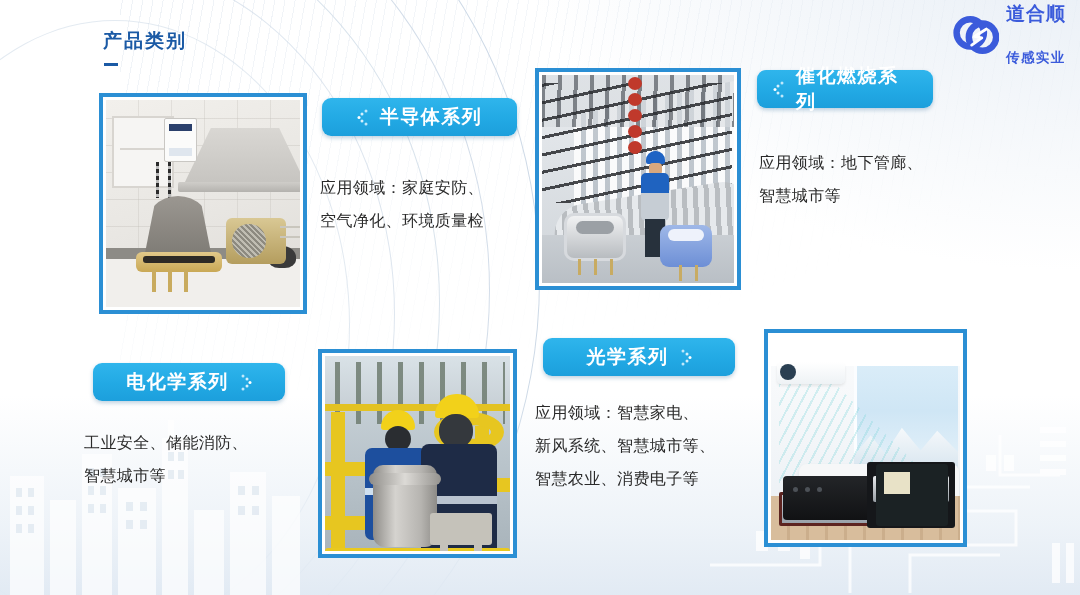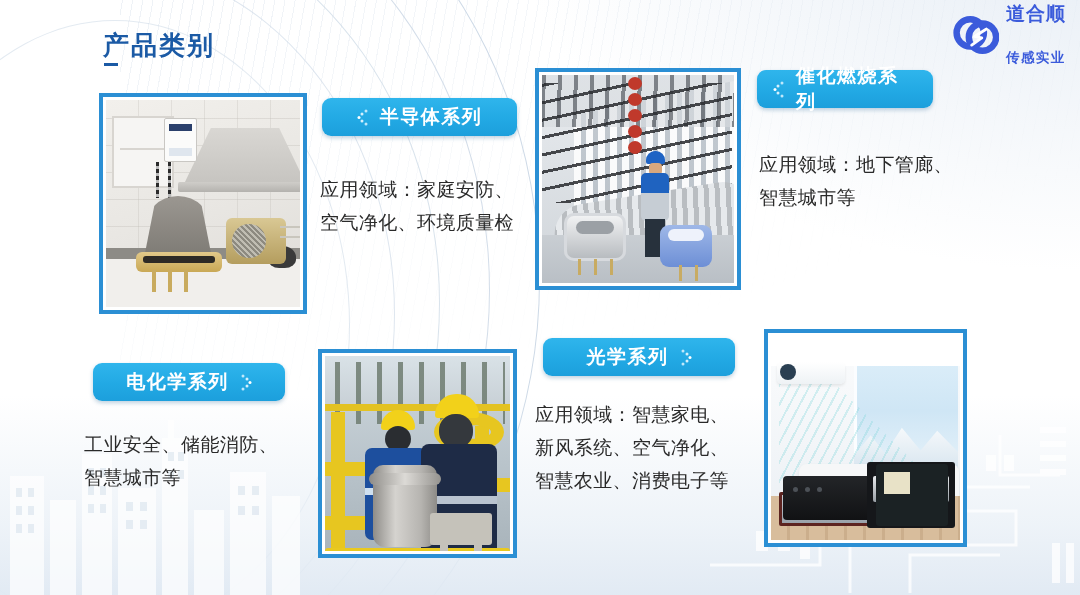--- a/index.html
+++ b/index.html
@@ -58,21 +58,21 @@
     background: linear-gradient(180deg, rgba(255,255,255,0) 0%, rgba(232,239,246,.75) 65%, rgba(224,233,243,.95) 100%);
   }
 
   
   .bg-city { left: 0; bottom: 0; width: 330px; height: 215px; opacity: .75; }
   .bg-city-r { right: 0; bottom: 0; width: 380px; height: 180px; opacity: .8; }
 
   
   .page-title {
     position: absolute; left: 103px; top: 28px;
-    font-size: 26px; font-weight: bold; letter-spacing: 2px;
+    font-size: 19px; font-weight: bold; letter-spacing: 2px;
     color: #1b5aa5;
   }
   .title-underline {
     position: absolute; left: 104px; top: 63px;
     width: 14px; height: 3px; background: #1b5aa5;
   }
 
   .logo-wrap {
     position: absolute; right: 14px; top: 4px;
     display: flex; align-items: center; gap: 7px;
@@ -107,24 +107,25 @@
     padding: 0 16px;
     color: #ffffff;
     font-size: 19px; font-weight: bold; letter-spacing: 1.5px;
   }
   .badge .chev { display: flex; align-items: center; }
   .badge .chev svg { display: block; }
 
   
   .desc {
     position: absolute;
-    font-size: 19px;
+    font-size: 16px;
     line-height: 33px;
     color: #2a2a2a;
     letter-spacing: .4px;
+    font-family: Liberation Mono, monospace;
   }
   .desc div { white-space: nowrap; }
 
   
   .scene { position: absolute; inset: 0; }
 
   
   .k-wall { position:absolute; inset:0; background: linear-gradient(160deg,#f2f0ec 0%,#e8e6e2 55%,#dedbd6 100%); }
   .k-tile { position:absolute; inset:0;
      background:
@@ -504,17 +505,17 @@
         <circle cx="8" cy="5" r="1.5" fill="#d5f0fd"></circle>
         <circle cx="11" cy="8.5" r="1.5" fill="#ffffff"></circle>
         <circle cx="8" cy="12" r="1.5" fill="#d5f0fd"></circle>
         <circle cx="4" cy="15" r="1.5" fill="#bfe8fb"></circle>
       </svg>
     </span>
   </div>
 
   <div class="desc" style="left:535px; top:398px; width:225px;">
     <div>应用领域：智慧家电、</div>
-    <div>新风系统、空气净化、</div>
+    <div>新风系统、智慧城市等、</div>
     <div>智慧农业、消费电子等</div>
   </div>
 
 </div>
 
 </body></html>

